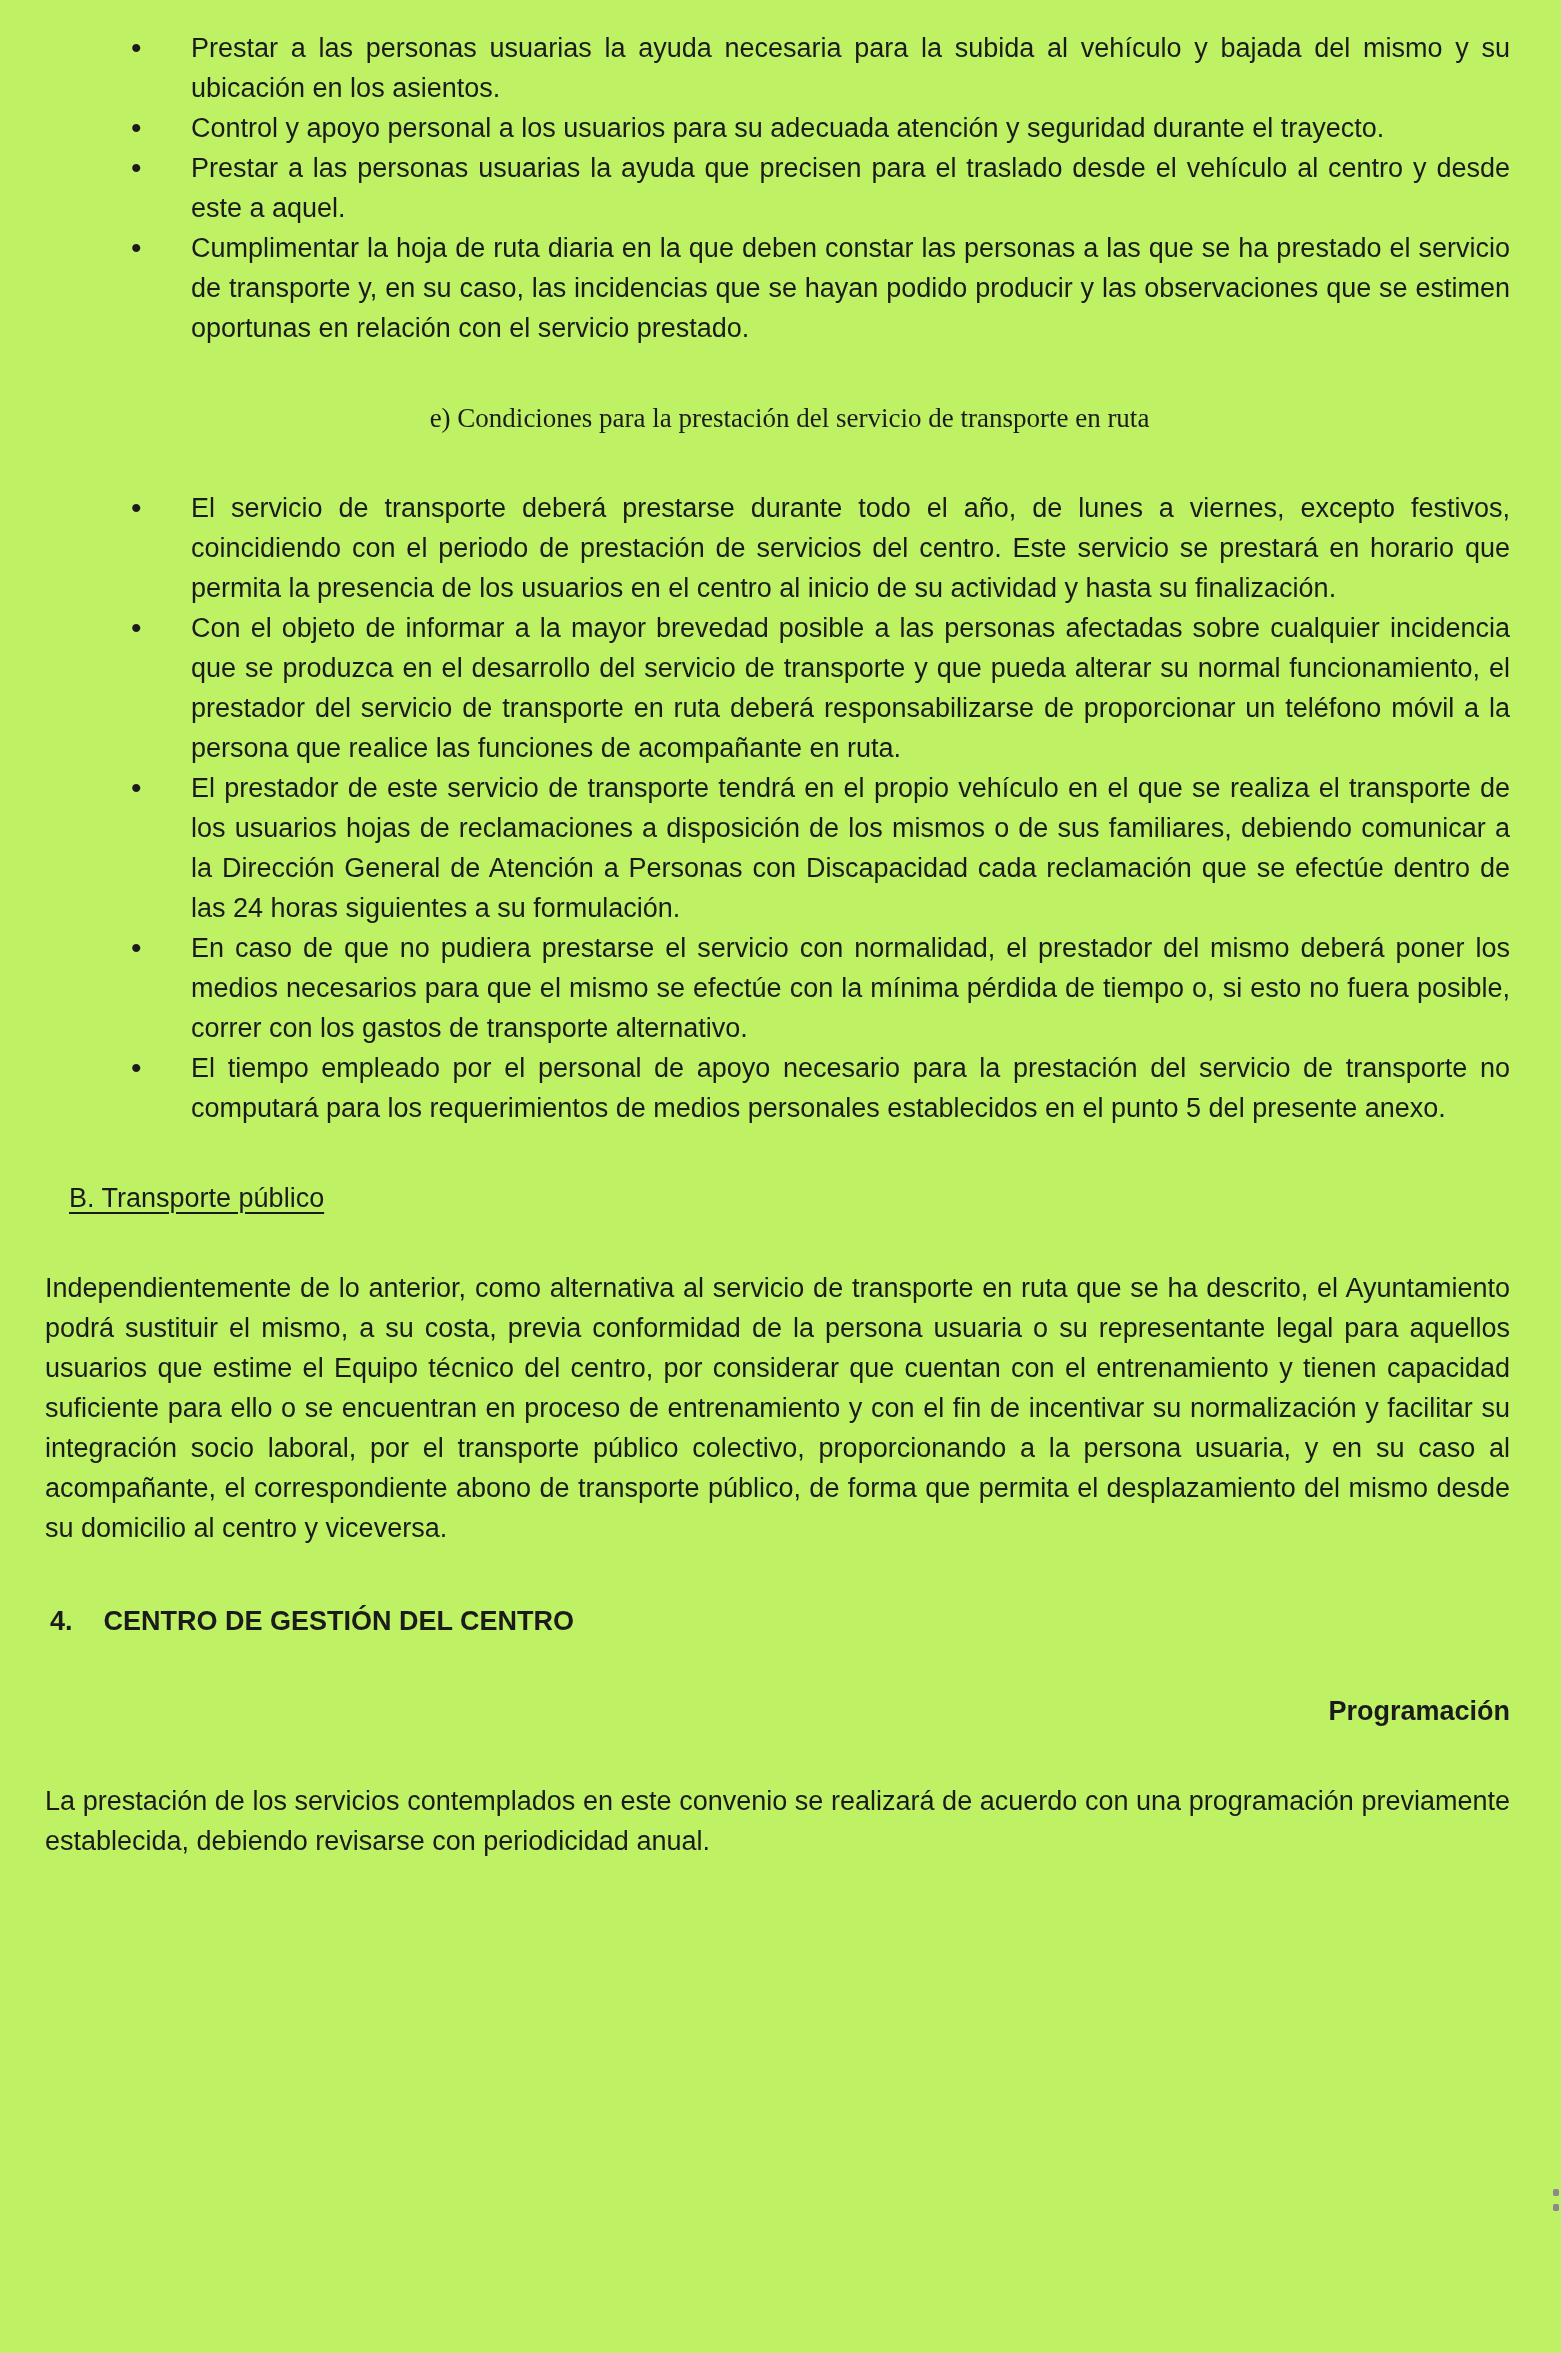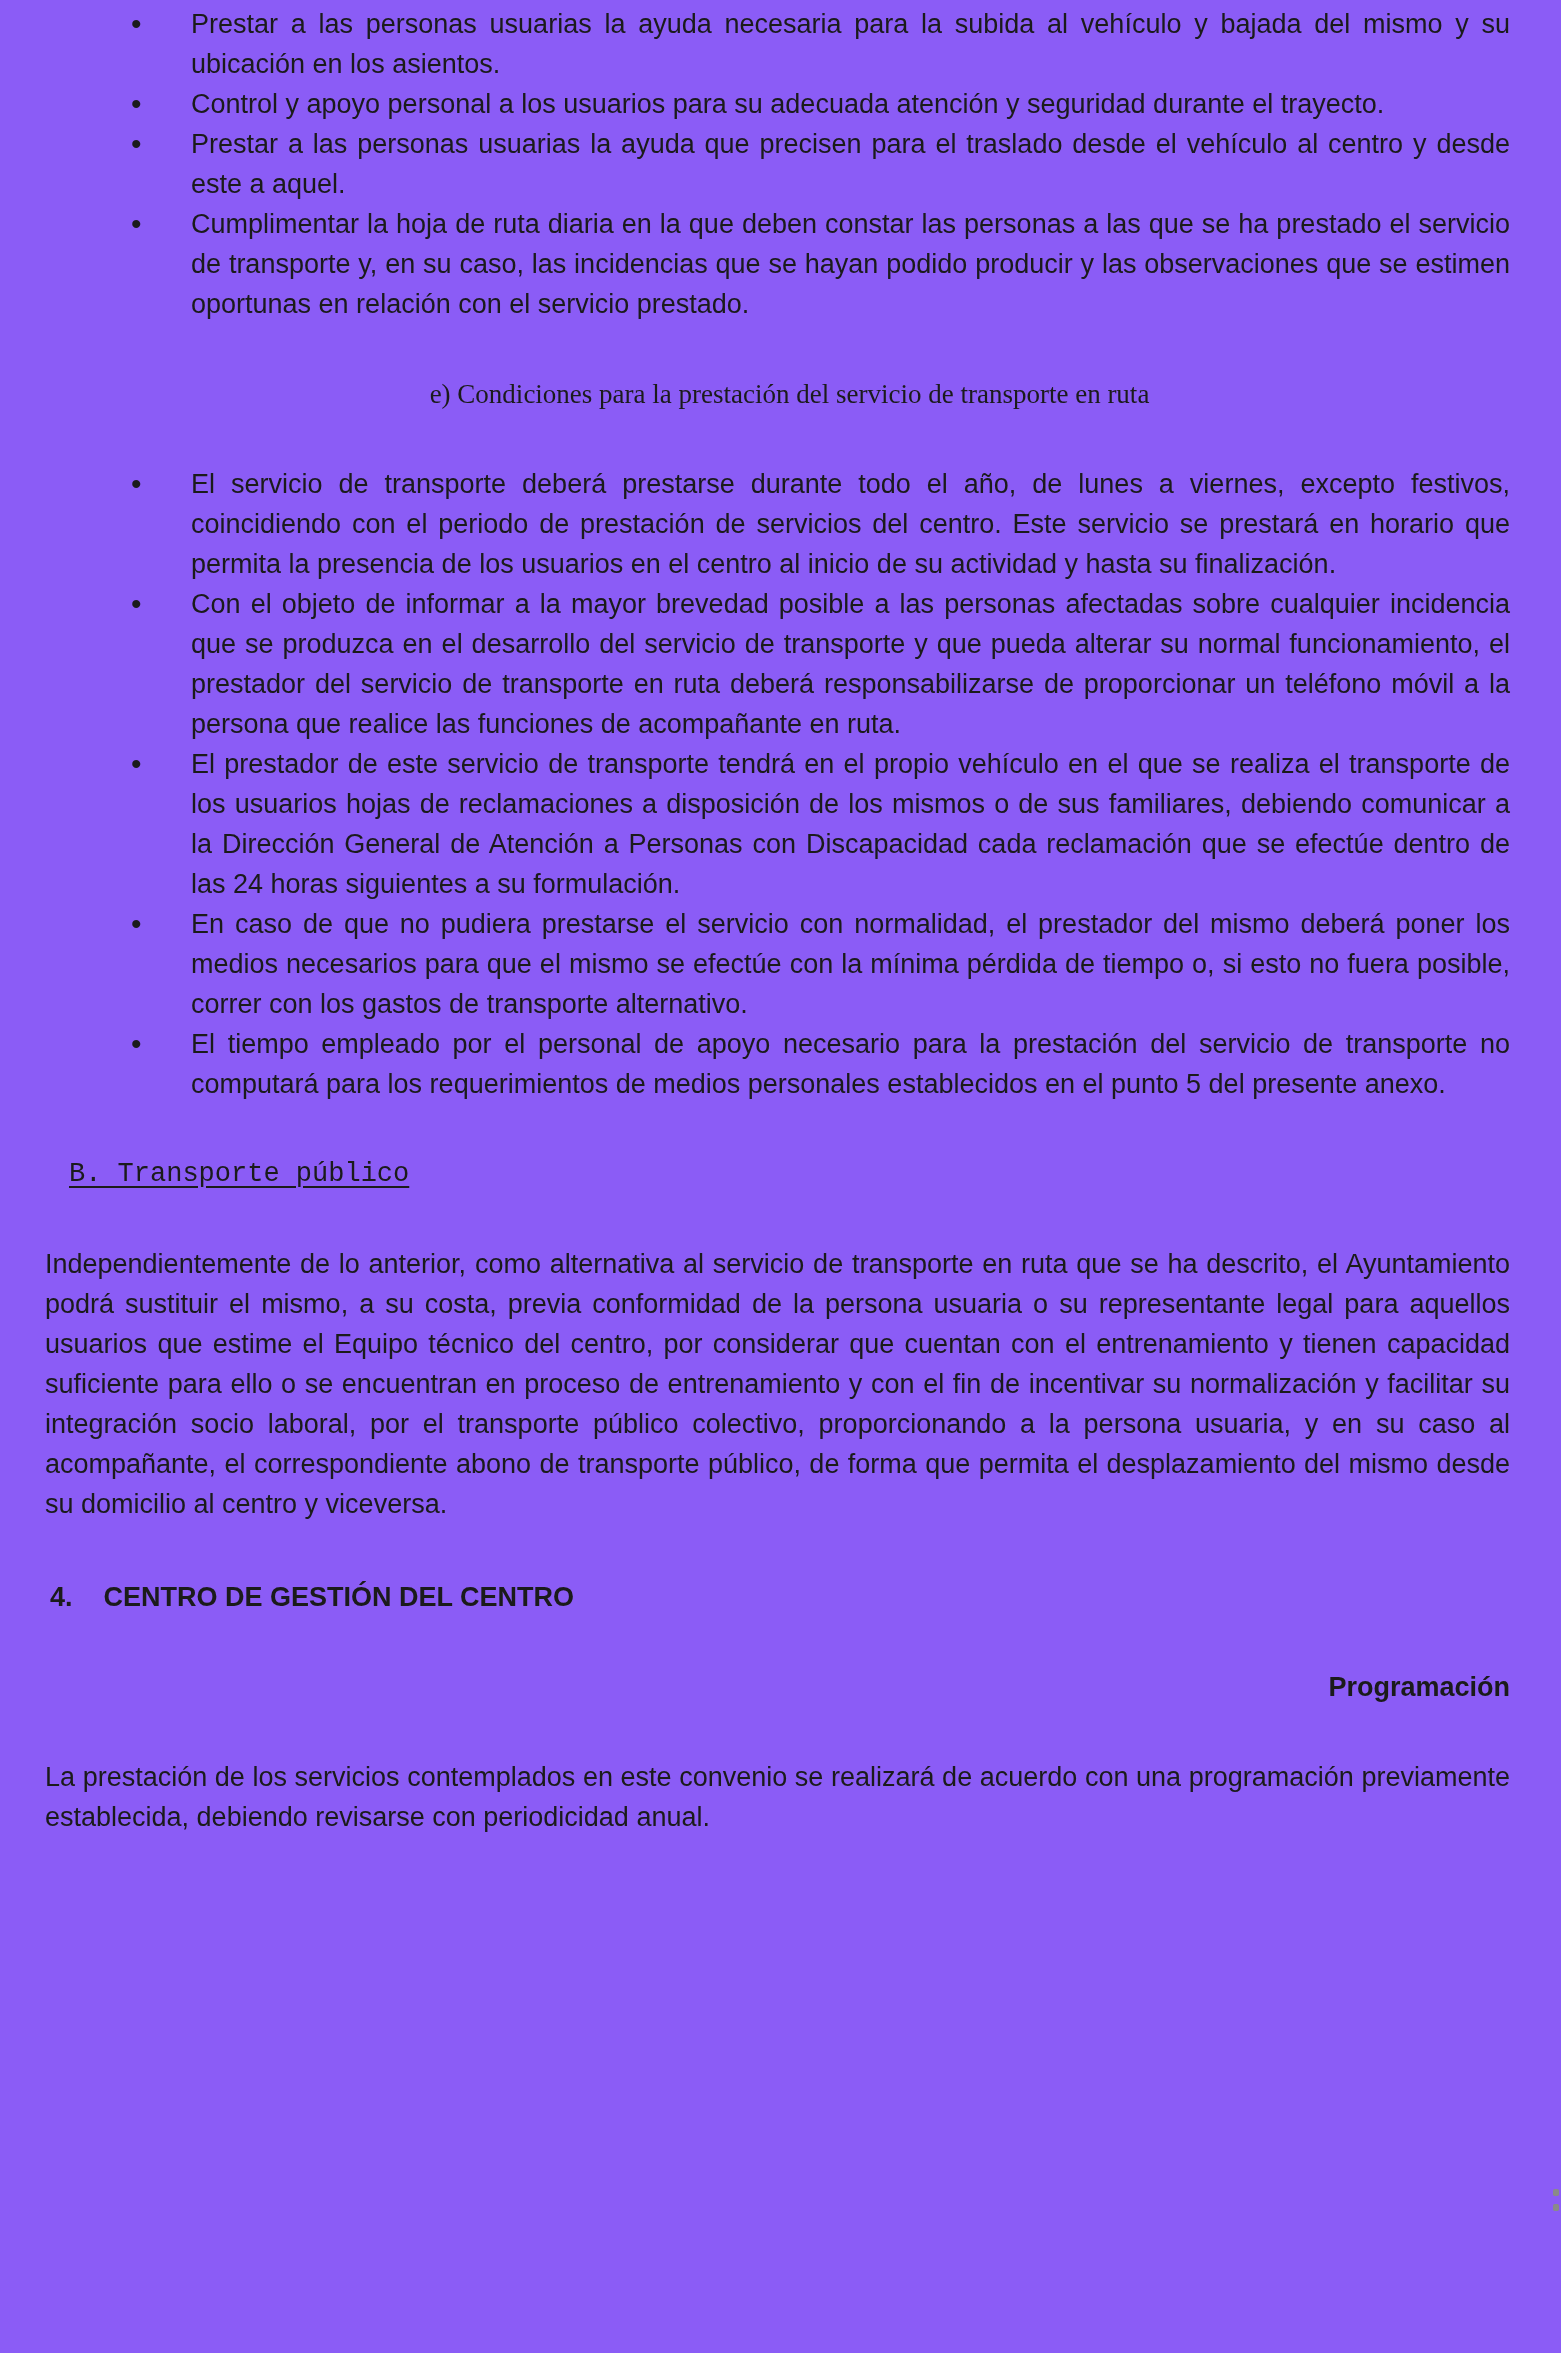--- a/index.html
+++ b/index.html
@@ -5,26 +5,26 @@
   html, body {
     margin: 0;
     padding: 0;
     background: #ffffff;
   }
   .page {
     position: relative;
     width: 1561px;
     height: 2354px;
     box-sizing: border-box;
-    background: #8b5cf6;
+    background: #bef264;
     color: #1b1b1b;
     font-family: "Liberation Sans", sans-serif;
     font-size: 27px;
     line-height: 40px;
-    padding: 4px 51px 0 45px;
+    padding: 28px 51px 0 45px;
     overflow: hidden;
     text-align: justify;
   }
   ul.doc-list {
     margin: 0;
     padding: 0;
     list-style: none;
   }
   ul.doc-list > li {
     position: relative;
@@ -41,21 +41,20 @@
   .heading-e {
     margin: 50px 0 50px 24px;
     text-align: center;
     font-family: Liberation Serif, serif;
   }
   .heading-b {
     margin: 50px 0 50px 24px;
     text-decoration: underline;
     text-underline-offset: 5px;
     text-align: left;
-    font-family: Liberation Mono, monospace;
   }
   .para {
     margin: 0;
     text-align: justify;
   }
   .heading-4 {
     margin: 53px 0 50px 5px;
     font-weight: bold;
     text-align: left;
   }

